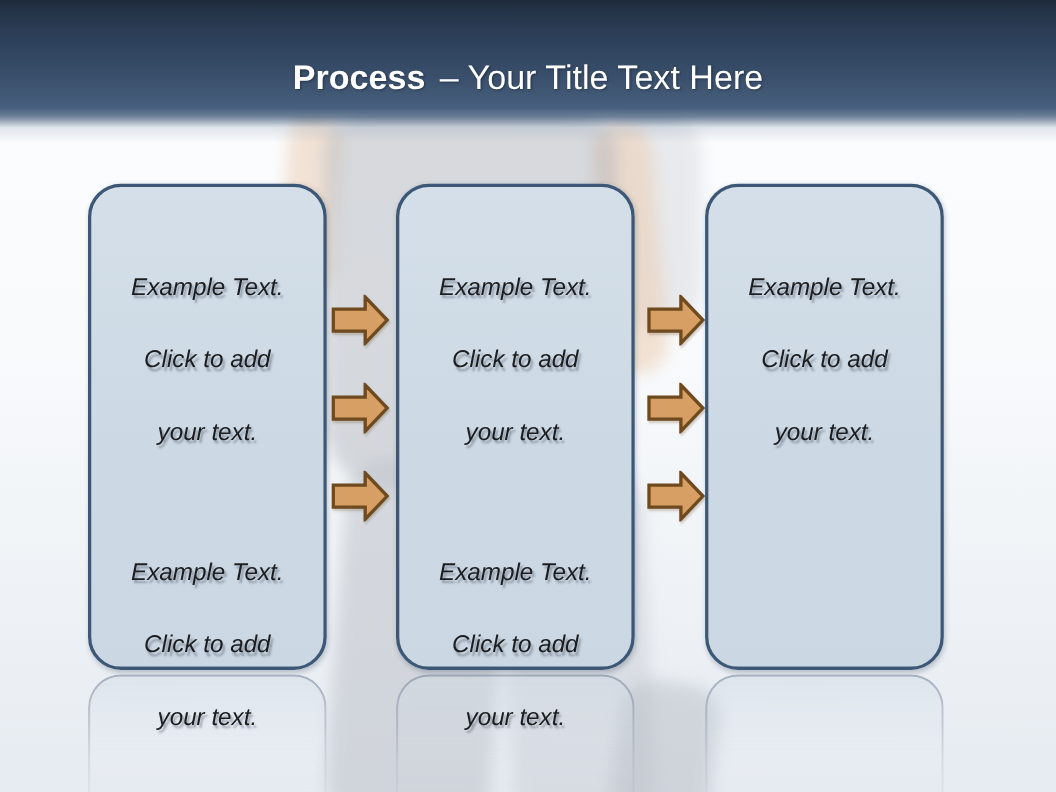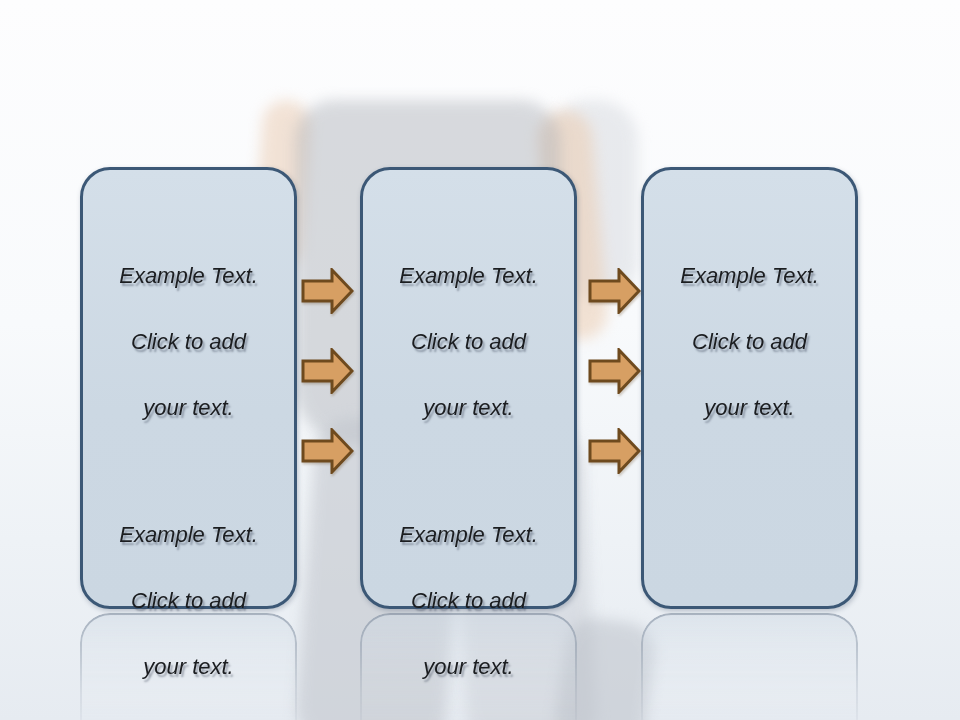--- a/index.html
+++ b/index.html
@@ -35,21 +35,21 @@
     cursor:default;white-space:nowrap;
   }
   .title .bold{font-weight:bold;}
   .title .rest{font-weight:normal;margin-left:13px;}
   
   .pbox{
     position:absolute;top:167px;width:217px;height:442px;box-sizing:border-box;
     background:linear-gradient(180deg,#d4dfe9 0%,#ccd8e3 55%,#cbd7e2 100%);
     border:3px solid #3c5876;border-radius:30px;
     box-shadow:1px 2px 5px rgba(50,70,95,.28);
-    padding-top:56px;
+    padding-top:41px;
   }
   .pbox-1{left:80px;}
   .pbox-2{left:360px;}
   .pbox-3{left:641px;}
   .pbox p{
     margin:0 0 28px 0;text-align:center;
     font-style:italic;font-size:22px;line-height:33px;color:#1b1d20;
     text-shadow:2px 3px 2px rgba(45,55,75,.4);
     white-space:pre-line;
   }
@@ -83,20 +83,23 @@
     <div class="fig fig-arm-left"></div>
     <div class="fig fig-shirt-right"></div>
     <div class="fig fig-arm-right"></div>
     <div class="fig fig-torso"></div>
     <div class="fig fig-hip-light"></div>
     <div class="fig fig-leg-left"></div>
     <div class="fig fig-leg-right"></div>
     <div class="fig fig-leg-shadow"></div>
   </div>
 
+  <div class="header">
+    <div class="title"><span class="bold">Process</span><span class="rest">– Your Title Text Here</span></div>
+  </div>
 
   <div class="reflection refl-1"></div>
   <div class="reflection refl-2"></div>
   <div class="reflection refl-3"></div>
 
   <div class="pbox pbox-1">
     <p>
       <span>Example Text.</span>
       <span>Click  to add</span>
       <span>your text.</span>

